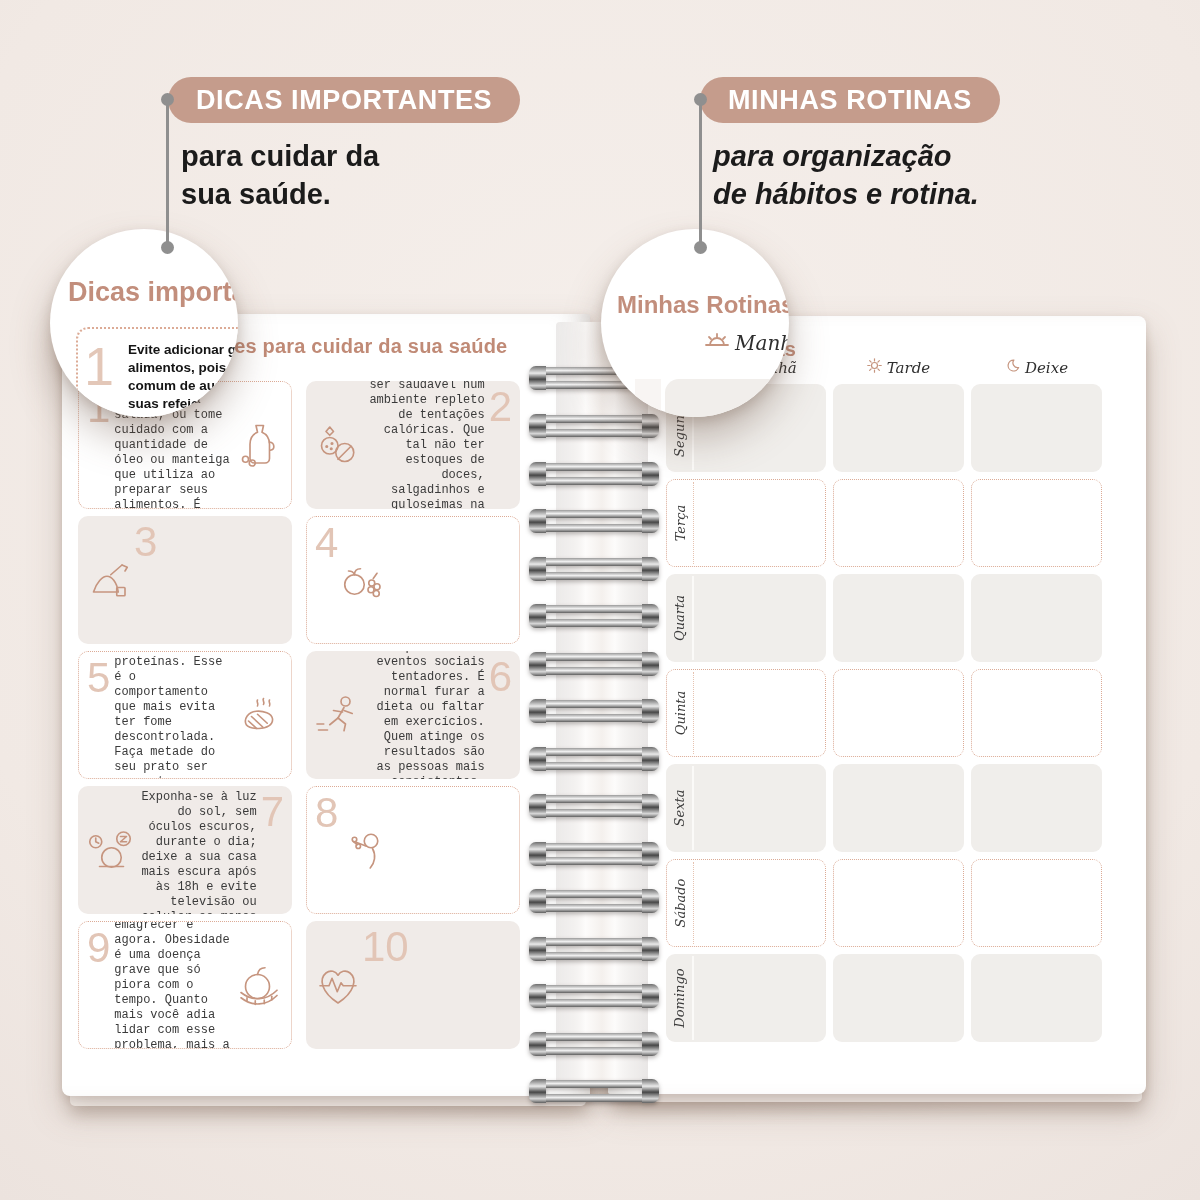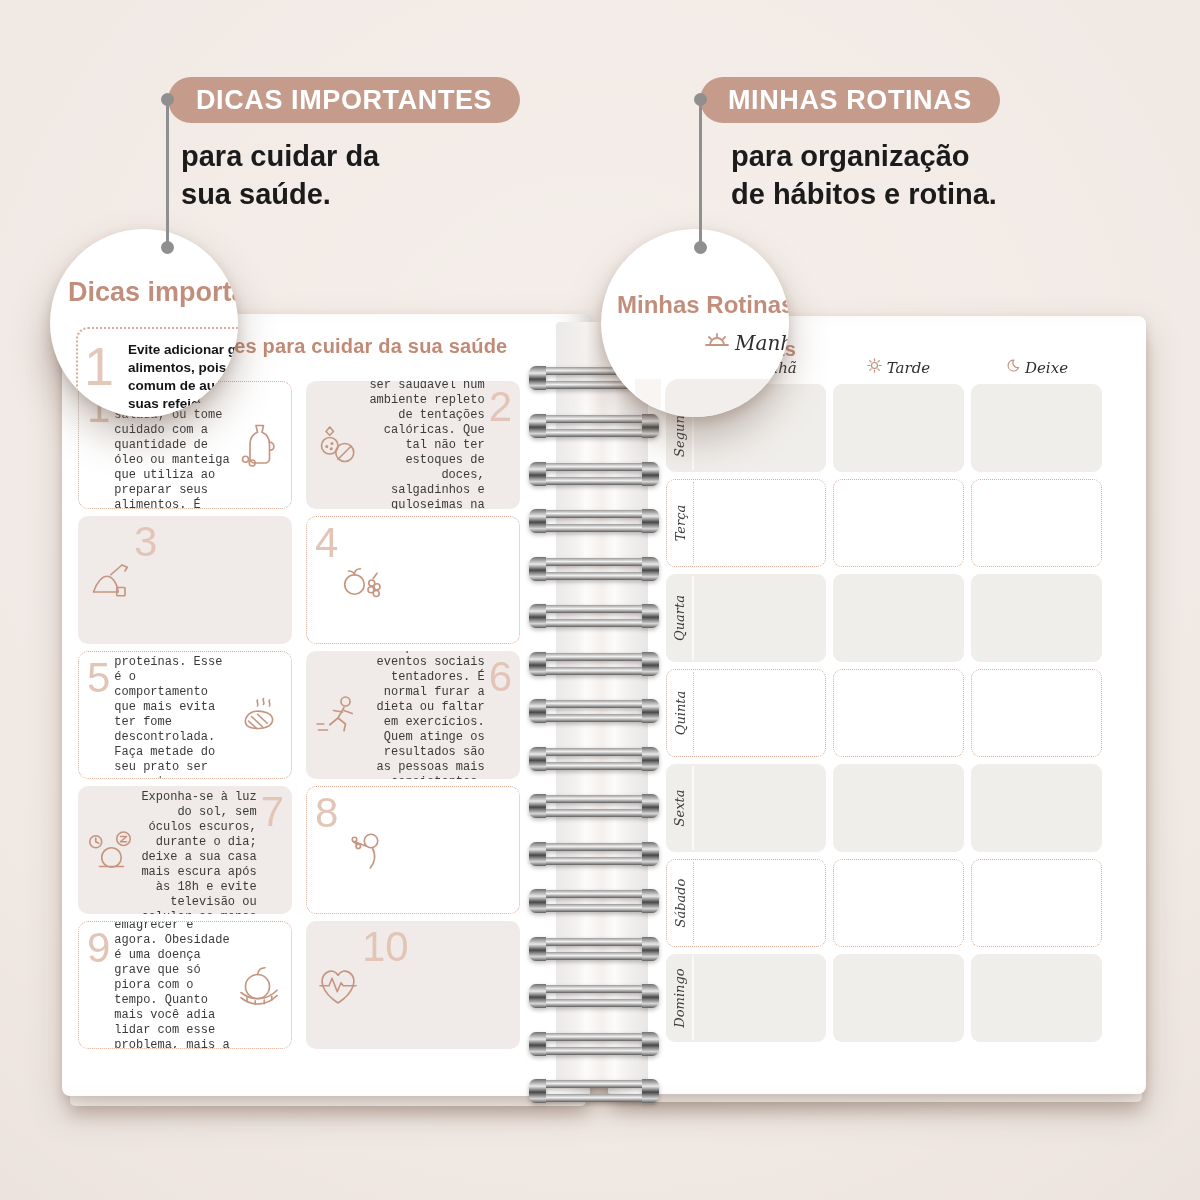--- a/index.html
+++ b/index.html
@@ -10,21 +10,21 @@
   }
   
   .pill{position:absolute;height:46px;border-radius:24px;background:#c59c8c;color:#fff;
     font-weight:bold;font-size:27px;letter-spacing:.6px;display:flex;align-items:center;
     padding:0 28px;z-index:10;white-space:nowrap;}
   #pill-left{left:168px;top:77px;}
   #pill-right{left:700px;top:77px;}
   .subtitle{position:absolute;font-size:29px;font-weight:bold;color:#1b1b1b;line-height:1.32;
     white-space:pre-line;z-index:10;}
   #sub-left{left:181px;top:137px;}
-  #sub-right{left:731px;top:137px;}
+  #sub-right{left:713px;top:137px;font-style:italic;}
   .conn-line{position:absolute;width:3px;background:#8f8f8f;z-index:45;}
   #line-left{left:166px;top:100px;height:148px;}
   #line-right{left:699px;top:100px;height:148px;}
   .conn-dot{position:absolute;width:13px;height:13px;border-radius:50%;background:#8f8f8f;z-index:46;}
   
   #book-shadow{position:absolute;left:90px;top:1055px;width:1030px;height:60px;z-index:2;
     background:radial-gradient(ellipse at center, rgba(100,75,60,.30), transparent 70%);filter:blur(8px);}
   .stack{position:absolute;background:#f7f3f0;border-radius:5px;z-index:4;
     box-shadow:0 8px 16px rgba(110,85,70,.30);}
   #stack-left{left:70px;top:332px;width:516px;height:774px;}

